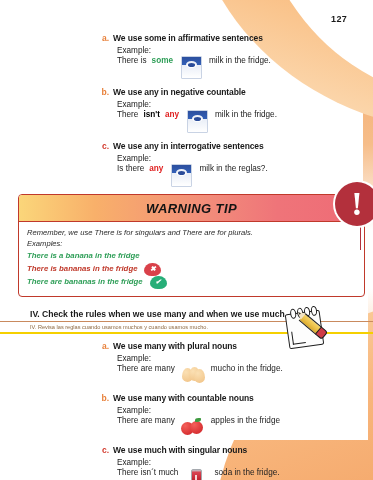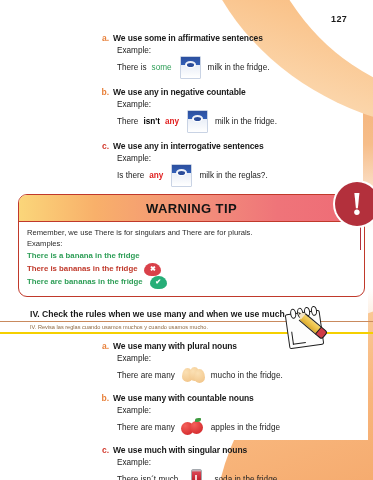--- a/index.html
+++ b/index.html
@@ -57,25 +57,25 @@
   }
   .marker{
     font-size:8.5px;font-weight:bold;
     width:9px;flex:0 0 auto;text-align:right;
   }
   .m-orange{color:#e8803a;}
   .m-red{color:#d33b2e;}
   .rule-title{font-size:8.5px;font-weight:bold;color:#1a1a1a;letter-spacing:-0.1px;}
   .example-label{font-size:8.2px;color:#222;margin:0 0 1px 17px;}
   .sentence{
-    display:flex;align-items:center;gap:5px;
+    display:flex;gap:5px;
     font-size:8.2px;color:#222;margin:0 0 0 17px;height:22px;
   }
   .sentence .w{white-space:nowrap;}
-  .kw-green{color:#2e9e57;font-weight:normal;}
+  .kw-green{color:#2e9e57;font-weight:bold;}
   .kw-red{color:#e02020;font-weight:bold;}
   .bold-blk{font-weight:bold;color:#000;}
 
   
   .img-slot{width:26px;height:22px;position:relative;flex:0 0 auto;}
   .milk{
     position:absolute;left:3px;top:0;width:19px;height:21px;
     background:linear-gradient(180deg,#2c4f9e 0%,#3360b8 38%,#e9eef7 39%,#ffffff 100%);
     border:1px solid #c9d3e4;border-radius:1px;
   }
@@ -114,22 +114,22 @@
     border-radius:2px;border:1px solid #a5a9ae;
   }
   .soda:after{
     content:"";position:absolute;left:3px;top:5px;width:2px;height:10px;
     background:rgba(255,255,255,.8);
   }
 
   
   .warn-wrap{position:relative;margin:8px 8px 0 18px;}
   .warn{
-    border:1.6px solid #c0392b;border-radius:9px;background:#fff;
-    overflow:hidden;position:relative;z-index:2;
+    border:1.6px solid #c0392b;border-radius:4px;background:#fff;
+    overflow:hidden;position:relative;z-index:2;font-style:italic;
   }
   .warn-head{
     background:linear-gradient(90deg,#fbd67a 0%,#f8b06a 22%,#f28c7a 55%,#ef7479 75%,#ee6b76 100%);
     text-align:center;padding:4px 0 4px 0;
     border-bottom:1.4px solid #c0392b;
   }
   .warn-head-txt{font-size:13px;font-weight:bold;color:#141414;letter-spacing:.4px;}
   .warn-body{padding:5px 8px 7px 8px;}
   .warn-line{font-size:7.6px;color:#2a2a2a;line-height:1.5;}
   .warn-ex{font-size:7.6px;color:#2a2a2a;line-height:1.5;}

